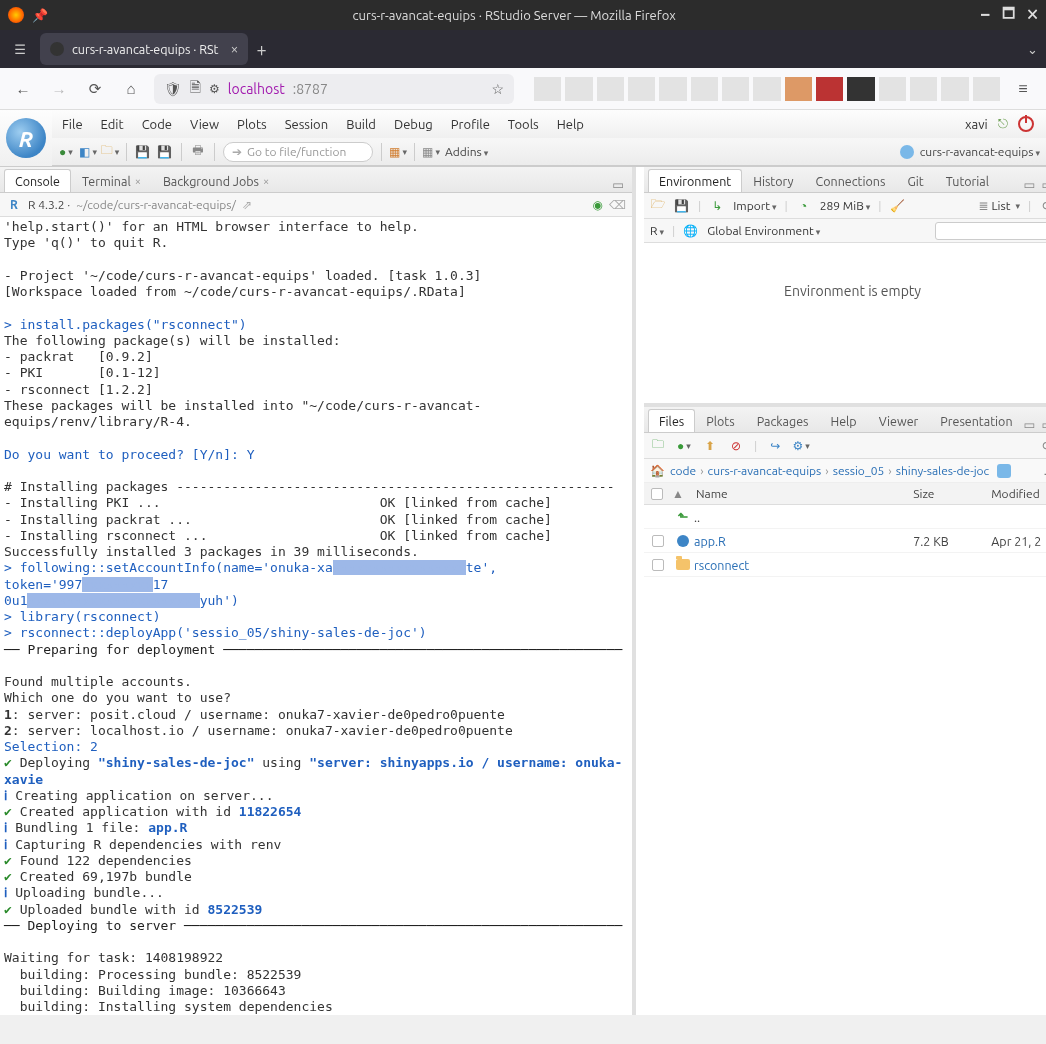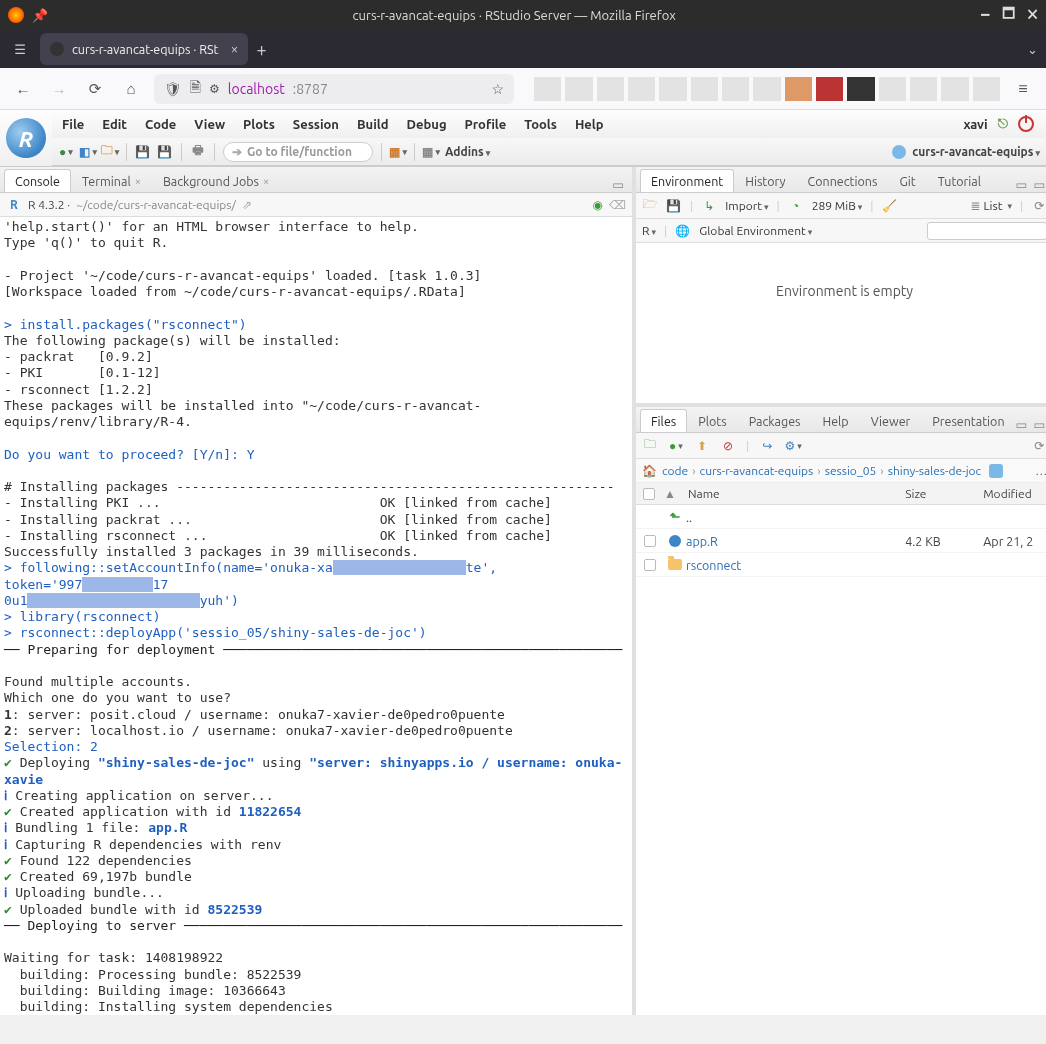--- a/index.html
+++ b/index.html
@@ -35,21 +35,21 @@
 .rs-menu-right { margin-left:auto;display:flex;gap:10px;align-items:center;padding-right:8px;font-size:13px;color:#333;}
 .rs-menu-right .power{width:16px;height:16px;border:2px solid #c33;border-radius:50%;position:relative;}
 .rs-menu-right .power::after{content:"";position:absolute;top:-3px;left:5px;width:2px;height:8px;background:#c33;}
 .rs-toolbar { height:28px;background:linear-gradient(#f7f7f7,#ececec);border-bottom:1px solid #ccc;display:flex;align-items:center;padding:0 6px;gap:6px;font-size:12px;color:#444;}
 .rs-toolbar .sep{width:1px;height:18px;background:#ccc;margin:0 2px;}
 .rs-toolbar .gotofile{flex:0 0 150px;height:20px;border:1px solid #ccc;border-radius:10px;background:#fff;display:flex;align-items:center;padding:0 8px;color:#999;gap:5px;}
 .rs-toolbar .proj-right{margin-left:auto;display:flex;align-items:center;gap:6px;}
 .mini-icon{width:16px;height:16px;display:inline-flex;align-items:center;justify-content:center;font-size:12px;}
 .drop-caret::after{content:"▾";font-size:9px;margin-left:2px;color:#666;}
 
-.rs-body { display:flex; height: 848px;}
+.rs-body { display:flex; height: 848px; gap: 8px;}
 .left-pane { flex: 0 0 636px; border-right:4px solid #e0e0e0;display:flex;flex-direction:column;}
 .right-pane { flex:1; display:flex;flex-direction:column;}
 
 .pane-tabs { height:26px;background:linear-gradient(#f3f3f3,#e8e8e8);border-bottom:1px solid #ccc;display:flex;align-items:flex-end;padding:0 4px;gap:0;font-size:12.5px;}
 .pane-tab { padding:4px 10px;border:1px solid transparent;border-bottom:none;color:#555;display:flex;align-items:center;gap:4px;}
 .pane-tab.active { background:#fff;border-color:#ccc;border-radius:3px 3px 0 0;color:#222;}
 .pane-tab .x{color:#999;font-size:11px;}
 .pane-ctrl-right{margin-left:auto;display:flex;gap:6px;padding-right:4px;align-items:center;color:#888;}
 .pane-subbar{height:24px;background:#f7f7f7;border-bottom:1px solid #ddd;display:flex;align-items:center;padding:0 6px;gap:6px;font-size:12px;color:#444;}
 .console-area{flex:1;background:#fff;font-family:"Consolas","Monaco",monospace;font-size:13px;line-height:1.25;padding:2px 4px;overflow:hidden;white-space:pre-wrap;}
@@ -147,21 +147,21 @@
       <div></div>
       <div></div>
   </div>
   <div class="tb-btn hamburger">≡</div>
 </div>
 
 <div class="rstudio">
 
   <div style="display:flex;align-items:center;background:linear-gradient(#fdfdfd,#f0f0f0);border-bottom:1px solid #ccc;">
     <div class="rs-logo">R</div>
-    <div style="flex:1;font-weight:bold;">
+    <div style="flex:1;">
       <div class="rs-menubar" style="border-bottom:none;">
         <div class="rs-menu-items">
           <span>File</span>
           <span>Edit</span>
           <span>Code</span>
           <span>View</span>
           <span>Plots</span>
           <span>Session</span>
           <span>Build</span>
           <span>Debug</span>
@@ -407,21 +407,21 @@
             <div class="c5"></div>
         </div>
         <div class="files-row">
           <div class="c1">
               <div class="chk"></div>
             </div>
           <div class="c2">
               <span class="rfile-icon"></span>
             </div>
           <div class="c3">app.R</div>
-          <div class="c4">4.2 KB</div>
+          <div class="c4">7.2 KB</div>
           <div class="c5">Apr 21, 2</div>
         </div>
         <div class="files-row">
           <div class="c1">
               <div class="chk"></div>
             </div>
           <div class="c2">
               <span class="folder-icon"></span>
             </div>
           <div class="c3">rsconnect</div>

